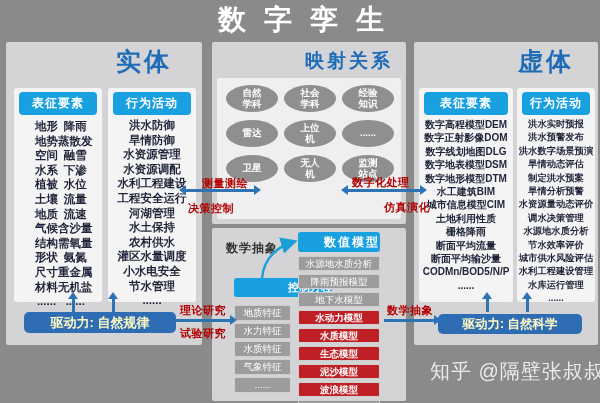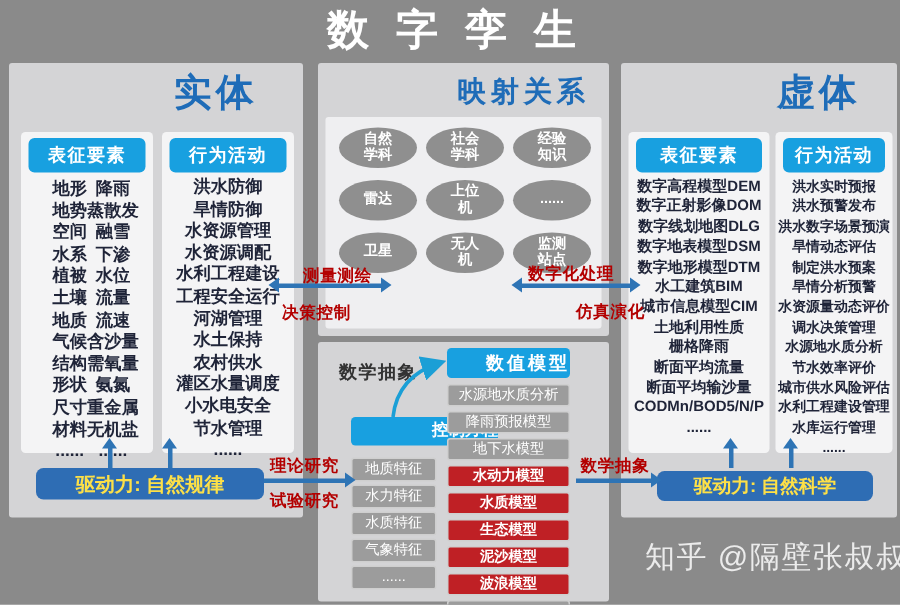--- a/index.html
+++ b/index.html
@@ -37,21 +37,21 @@
   }
   .word-cols { display:flex; justify-content:space-around; padding:1px 21px; }
   .w-item, .b-item {
     font-size:11.5px; line-height:14.6px; color:#1f2438;
     font-weight:600; text-align:center; white-space:nowrap;
   }
   .vr-item { font-size:10px;  line-height:13.4px; color:#1f2438; font-weight:600; text-align:center; white-space:nowrap; }
   .vb-item { font-size:9.3px; line-height:13.4px; color:#1f2438; font-weight:600; text-align:center; white-space:nowrap; }
   
   .driver {
-    position:absolute; background:#2e6db4; color:#fde047; font-weight:bold;
+    position:absolute; background:#2e6db4; color:#fef9c3; font-weight:bold;
     text-align:center; border-radius:5px;
   }
   .up-arrow { position:absolute; width:2.5px; background:#2e74b5; }
   .up-arrow::before {
     content:""; position:absolute; top:-6px; left:-3.8px;
     border:5px solid transparent; border-top:0; border-bottom:7px solid #2e74b5;
   }
   
   .map-inner {
     position:absolute; left:5px; top:36px; width:184px; height:141px;

